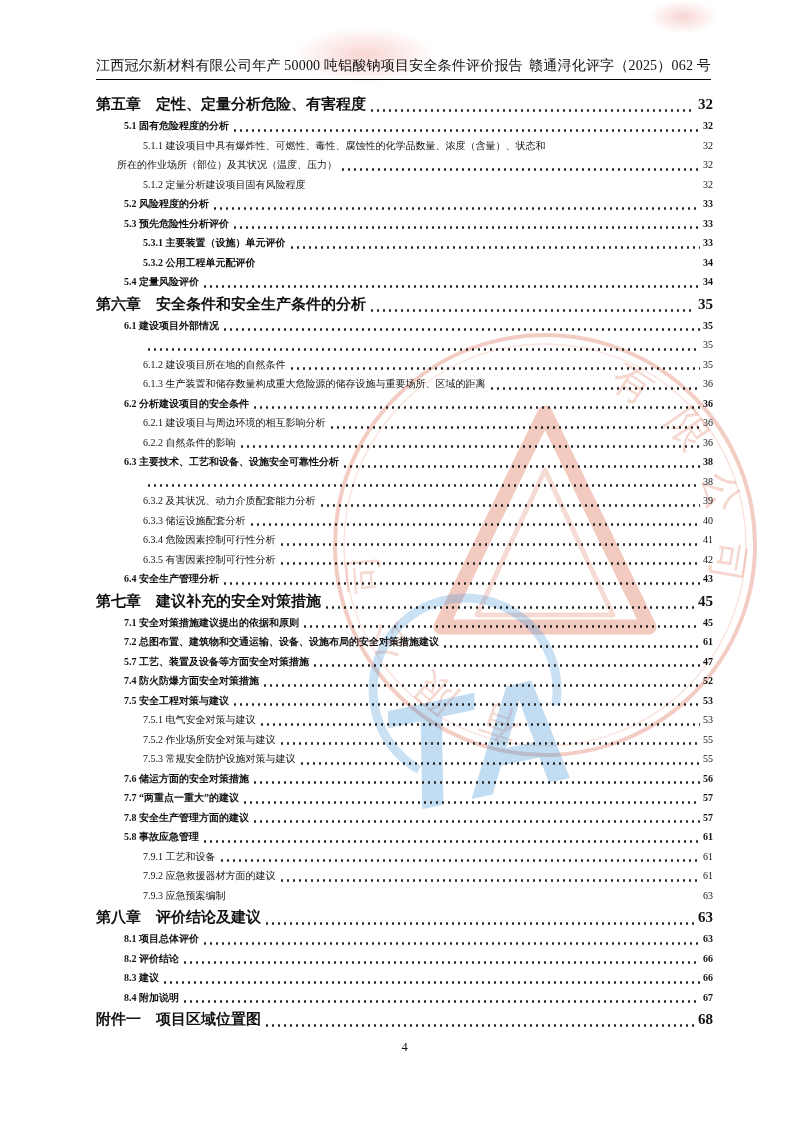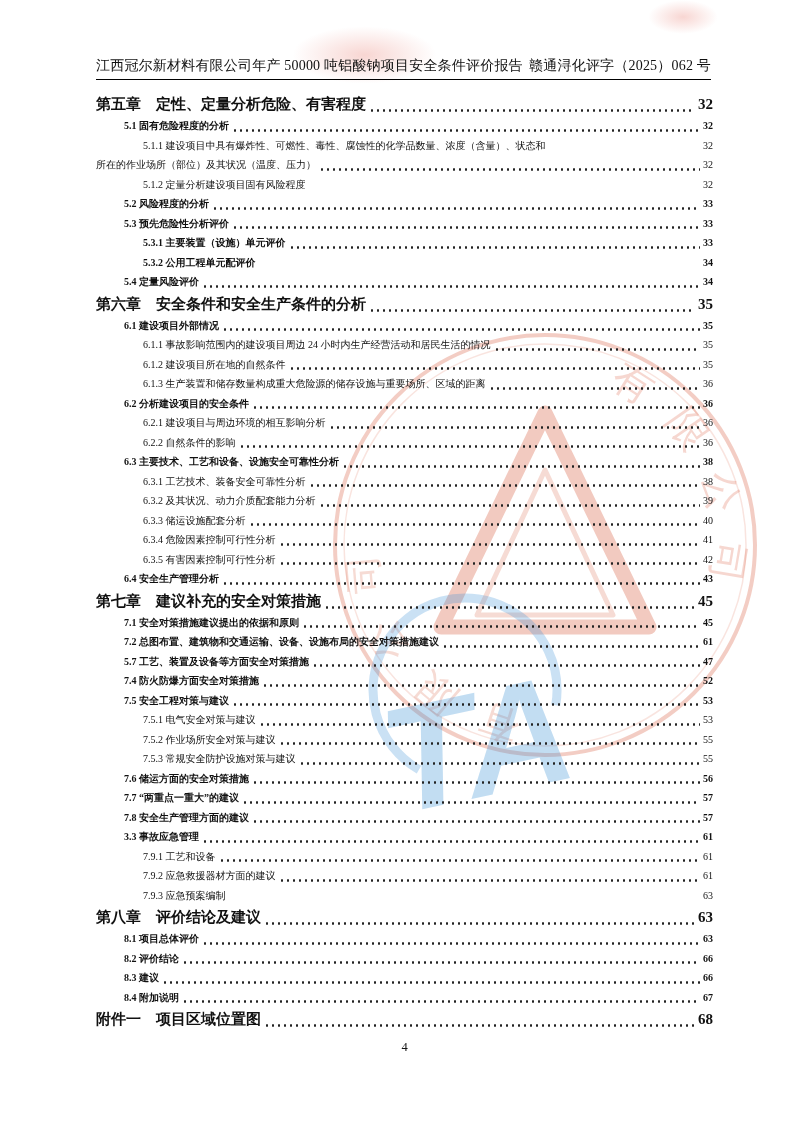--- a/index.html
+++ b/index.html
@@ -22,21 +22,21 @@
     position:absolute;top:79px;left:96px;right:82px;
     border-top:1.6px solid #000;height:0;
   }
   
   .toc{position:absolute;top:92px;left:96px;right:80px;}
   .row{display:flex;align-items:flex-end;font-size:10px;line-height:19.5px;white-space:nowrap;}
   .row .toc-text{flex:0 1 auto;overflow:hidden;}
   .row.l1{font-weight:bold;font-size:15px;line-height:24px;margin-top:0;}
   .row.l2{font-weight:bold;padding-left:28px;}
   .row.l3{padding-left:47px;}
-  .row.l0{padding-left:0;}
+  .row.l0{padding-left:0;margin-left:21px;}
   .row.bold{font-weight:bold;}
   .leader{
     flex:1 1 auto;min-width:4px;height:3px;
     margin:0 3px 4px 3px;
     background:radial-gradient(circle,#222 1px,transparent 1.4px) left bottom/6px 3px repeat-x;
   }
   .leader.empty{background:none;}
   .pagenum{flex:0 0 auto;}
   
   .footer{
@@ -139,21 +139,20 @@
         <span class="toc-text">第六章　安全条件和安全生产条件的分析</span>
         <span class="leader"></span>
         <span class="pagenum">35</span>
       </div>
       <div class="row l2">
         <span class="toc-text">6.1 建设项目外部情况</span>
         <span class="leader"></span>
         <span class="pagenum">35</span>
       </div>
       <div class="row l3">
-        <span class="toc-text">6.1.1 事故影响范围内的建设项目周边 24 小时内生产经营活动和居民生活的情况</span>
         <span class="leader"></span>
         <span class="pagenum">35</span>
       </div>
       <div class="row l3">
         <span class="toc-text">6.1.2 建设项目所在地的自然条件</span>
         <span class="leader"></span>
         <span class="pagenum">35</span>
       </div>
       <div class="row l3">
         <span class="toc-text">6.1.3 生产装置和储存数量构成重大危险源的储存设施与重要场所、区域的距离</span>
@@ -174,21 +173,20 @@
         <span class="toc-text">6.2.2 自然条件的影响</span>
         <span class="leader"></span>
         <span class="pagenum">36</span>
       </div>
       <div class="row l2">
         <span class="toc-text">6.3 主要技术、工艺和设备、设施安全可靠性分析</span>
         <span class="leader"></span>
         <span class="pagenum">38</span>
       </div>
       <div class="row l3">
-        <span class="toc-text">6.3.1 工艺技术、装备安全可靠性分析</span>
         <span class="leader"></span>
         <span class="pagenum">38</span>
       </div>
       <div class="row l3">
         <span class="toc-text">6.3.2 及其状况、动力介质配套能力分析</span>
         <span class="leader"></span>
         <span class="pagenum">39</span>
       </div>
       <div class="row l3">
         <span class="toc-text">6.3.3 储运设施配套分析</span>
@@ -264,21 +262,21 @@
         <span class="toc-text">7.7 “两重点一重大”的建议</span>
         <span class="leader"></span>
         <span class="pagenum">57</span>
       </div>
       <div class="row l2">
         <span class="toc-text">7.8 安全生产管理方面的建议</span>
         <span class="leader"></span>
         <span class="pagenum">57</span>
       </div>
       <div class="row l2">
-        <span class="toc-text">3.3 事故应急管理</span>
+        <span class="toc-text">5.8 事故应急管理</span>
         <span class="leader"></span>
         <span class="pagenum">61</span>
       </div>
       <div class="row l3">
         <span class="toc-text">7.9.1 工艺和设备</span>
         <span class="leader"></span>
         <span class="pagenum">61</span>
       </div>
       <div class="row l3">
         <span class="toc-text">7.9.2 应急救援器材方面的建议</span>

